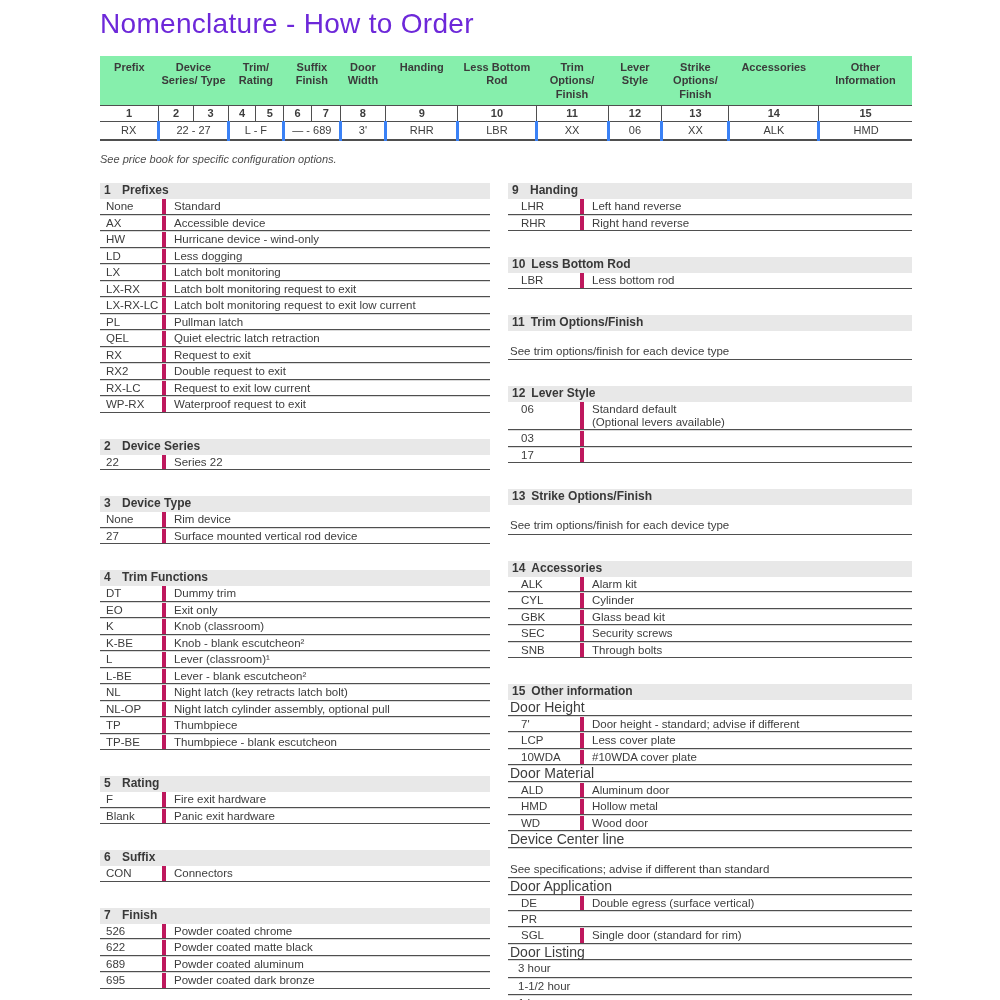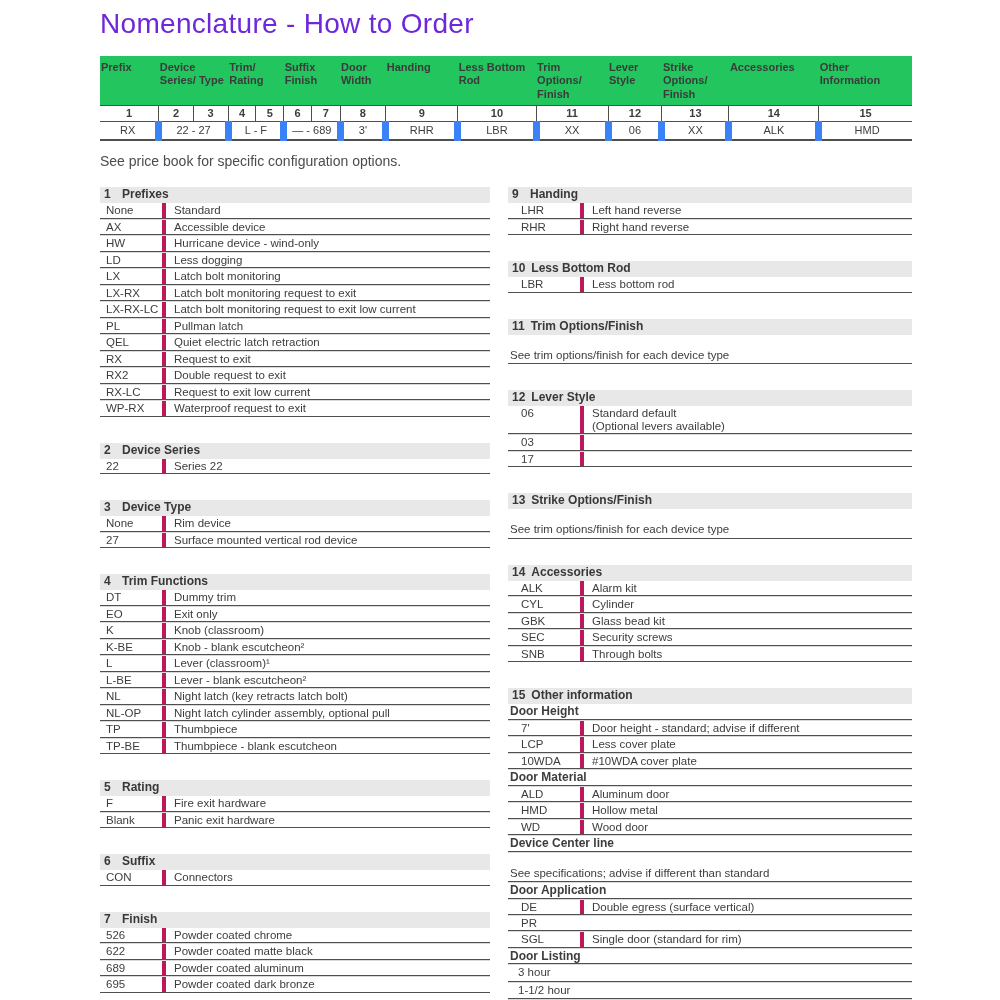--- a/index.html
+++ b/index.html
@@ -12,35 +12,35 @@
   .page { padding:4px 0 0 100px; width:914px; }
 
   .title {
     font-size:28px; font-weight:500; letter-spacing:.3px;
     color:#6d28d9; margin:4px 0 16px 0;
   }
 
   
   table.order { border-collapse:collapse; width:812px; table-layout:fixed; }
   table.order th {
-    background:#22c55e; font-size:11px; font-weight:700; color:#3b3b3b;
-    text-align:left; vertical-align:top; padding:5px 1px 4px; line-height:1.22;
+    background:#86efac; font-size:11px; font-weight:700; color:#3b3b3b;
+    text-align:center; vertical-align:top; padding:5px 1px 4px; line-height:1.22;
   }
   table.order tr.nums td {
     font-size:11px; font-weight:700; text-align:center; padding:1px 0 2px;
     border-top:1px solid #4f4f4f; border-bottom:1px solid #4f4f4f;
   }
   table.order tr.nums td + td { border-left:1px solid #4f4f4f; }
   table.order tr.vals td {
     font-size:11px; text-align:center; padding:2px 0 3px;
     border-bottom:2px solid #4f4f4f; white-space:nowrap; overflow:hidden;
   }
-  table.order tr.vals td + td { border-left:7px solid #3b82f6; }
-
-  .pricenote { font-size:14px; color:#4c4c4c; margin:12px 0 0 0; }
+  table.order tr.vals td + td { border-left:3px solid #3b82f6; }
+
+  .pricenote { font-size:11px; color:#4c4c4c; margin:12px 0 0 0;font-style:italic; }
 
   
   .cols { display:flex; gap:18px; margin-top:18px; align-items:flex-start; }
   .col-left  { width:390px; flex:none; }
   .col-right { width:404px; flex:none; }
 
   .section { margin-bottom:26px; }
   .sec-header {
     background:#e8e8e8; font-weight:700; font-size:12px; color:#383838;
     padding:1px 4px 2px; line-height:13px; position:relative; display:flex;
@@ -60,21 +60,21 @@
     flex:1; border-left:4px solid #be185d; font-size:11.5px; line-height:12.5px;
     padding:1px 2px 1px 8px; min-height:13px;
   }
   .descline { min-height:12.5px; }
 
   .noterow {
     font-size:11.5px; line-height:12.5px; padding:14px 2px 2px 2px;
     border-bottom:1px solid #4f4f4f;
   }
   .subheader {
-    font-weight:700; font-size:12px; line-height:12.5px;
+    font-weight:400; font-size:14px; line-height:12.5px;
     padding:1px 2px; border-bottom:1px solid #4f4f4f;
   }
   .plainrow {
     font-size:11.5px; line-height:12.5px; padding:1px 2px 2px 10px;
     border-bottom:1px solid #4f4f4f;
   }
 </style>
 </head>
 <body>
 

